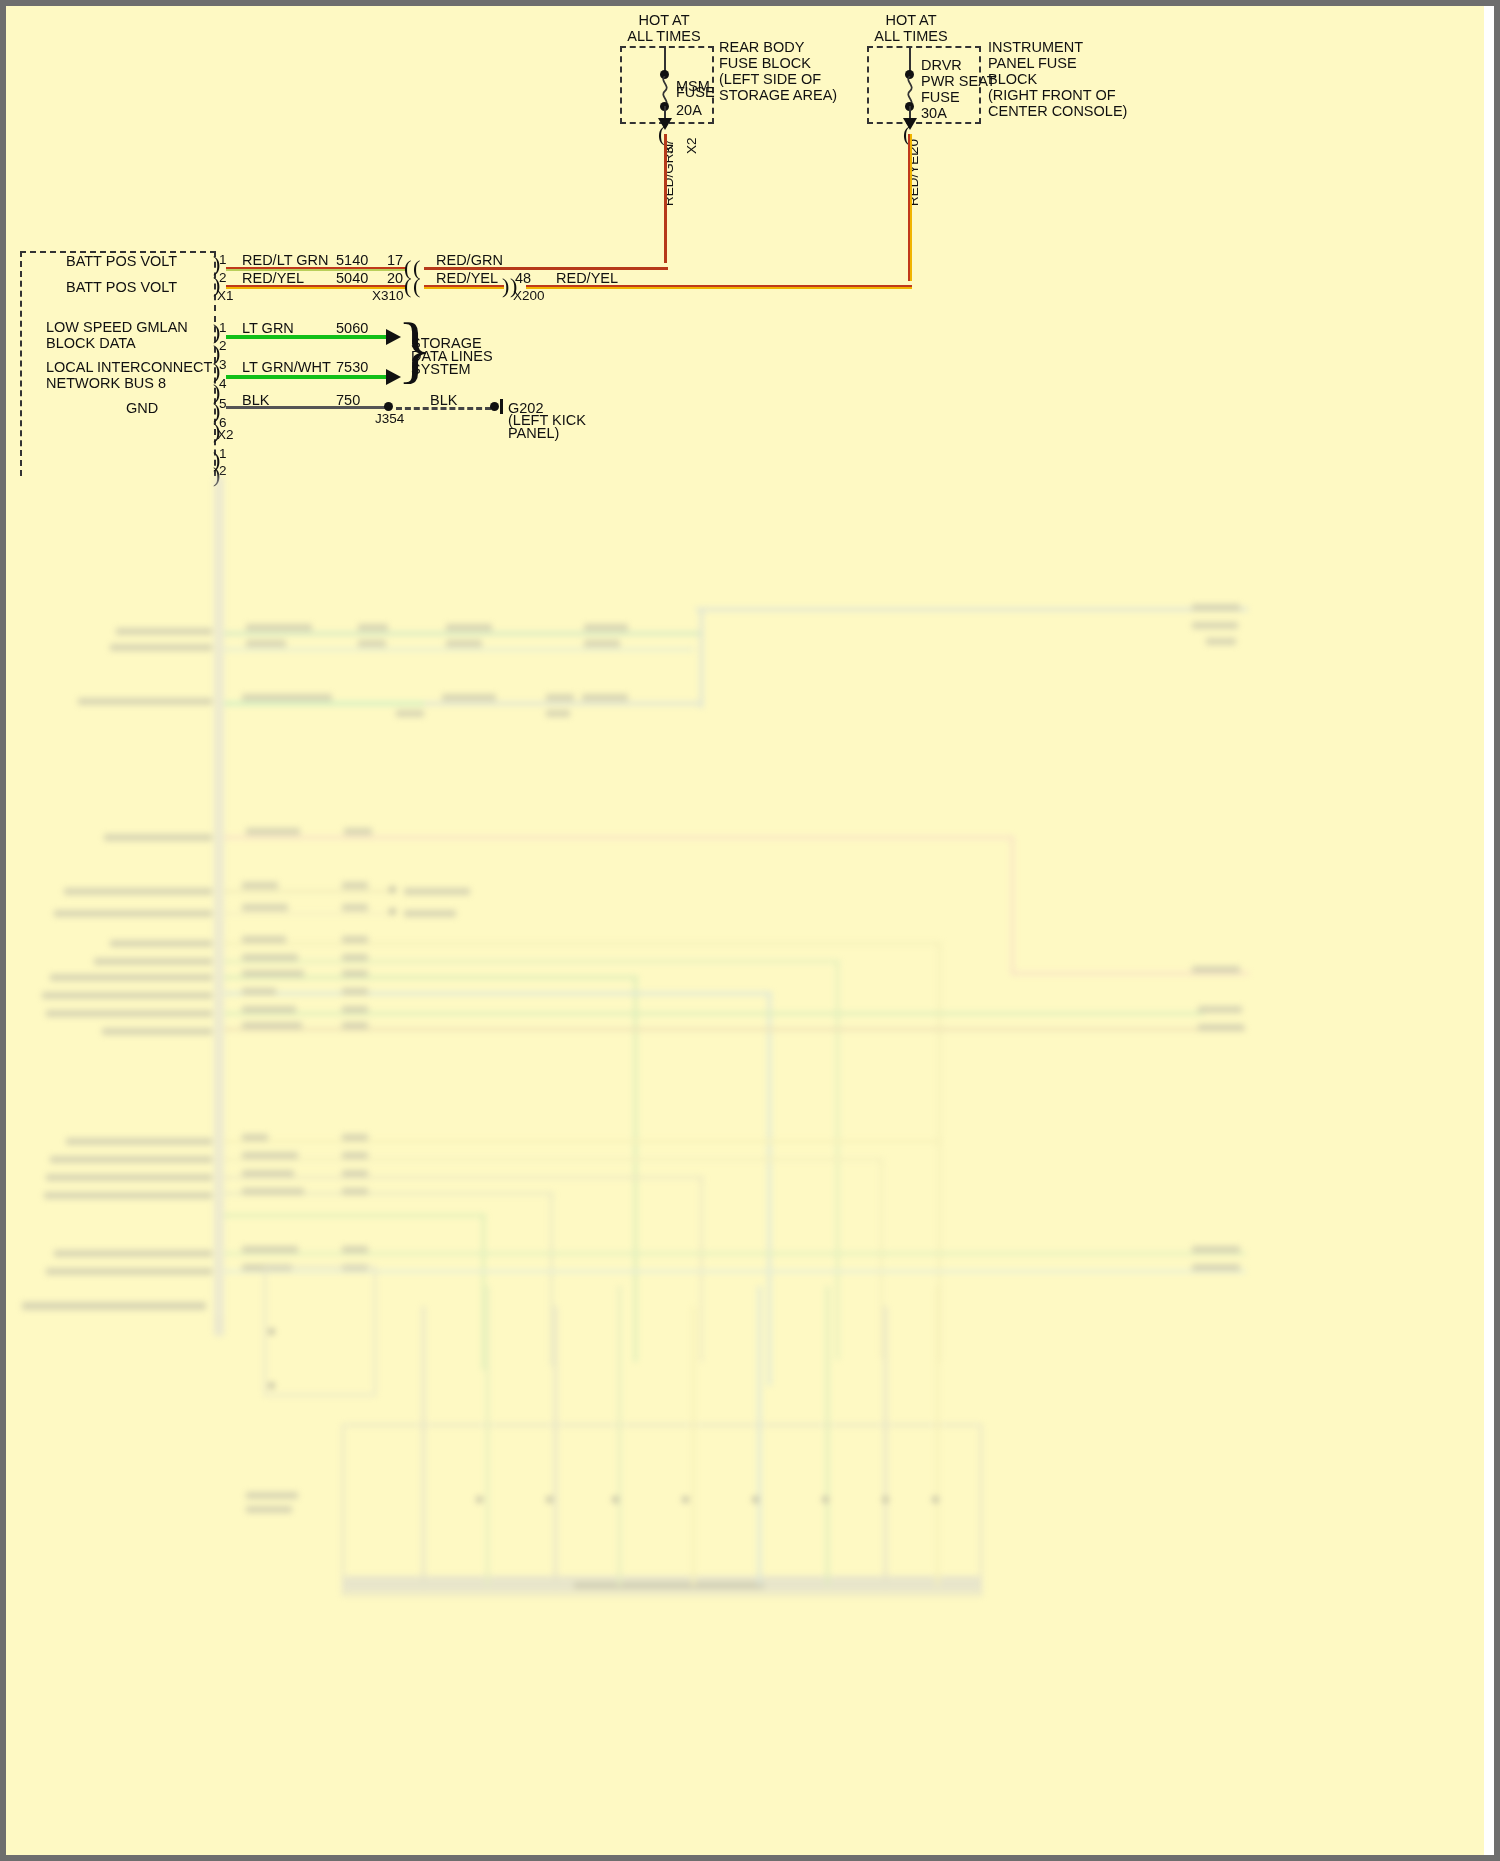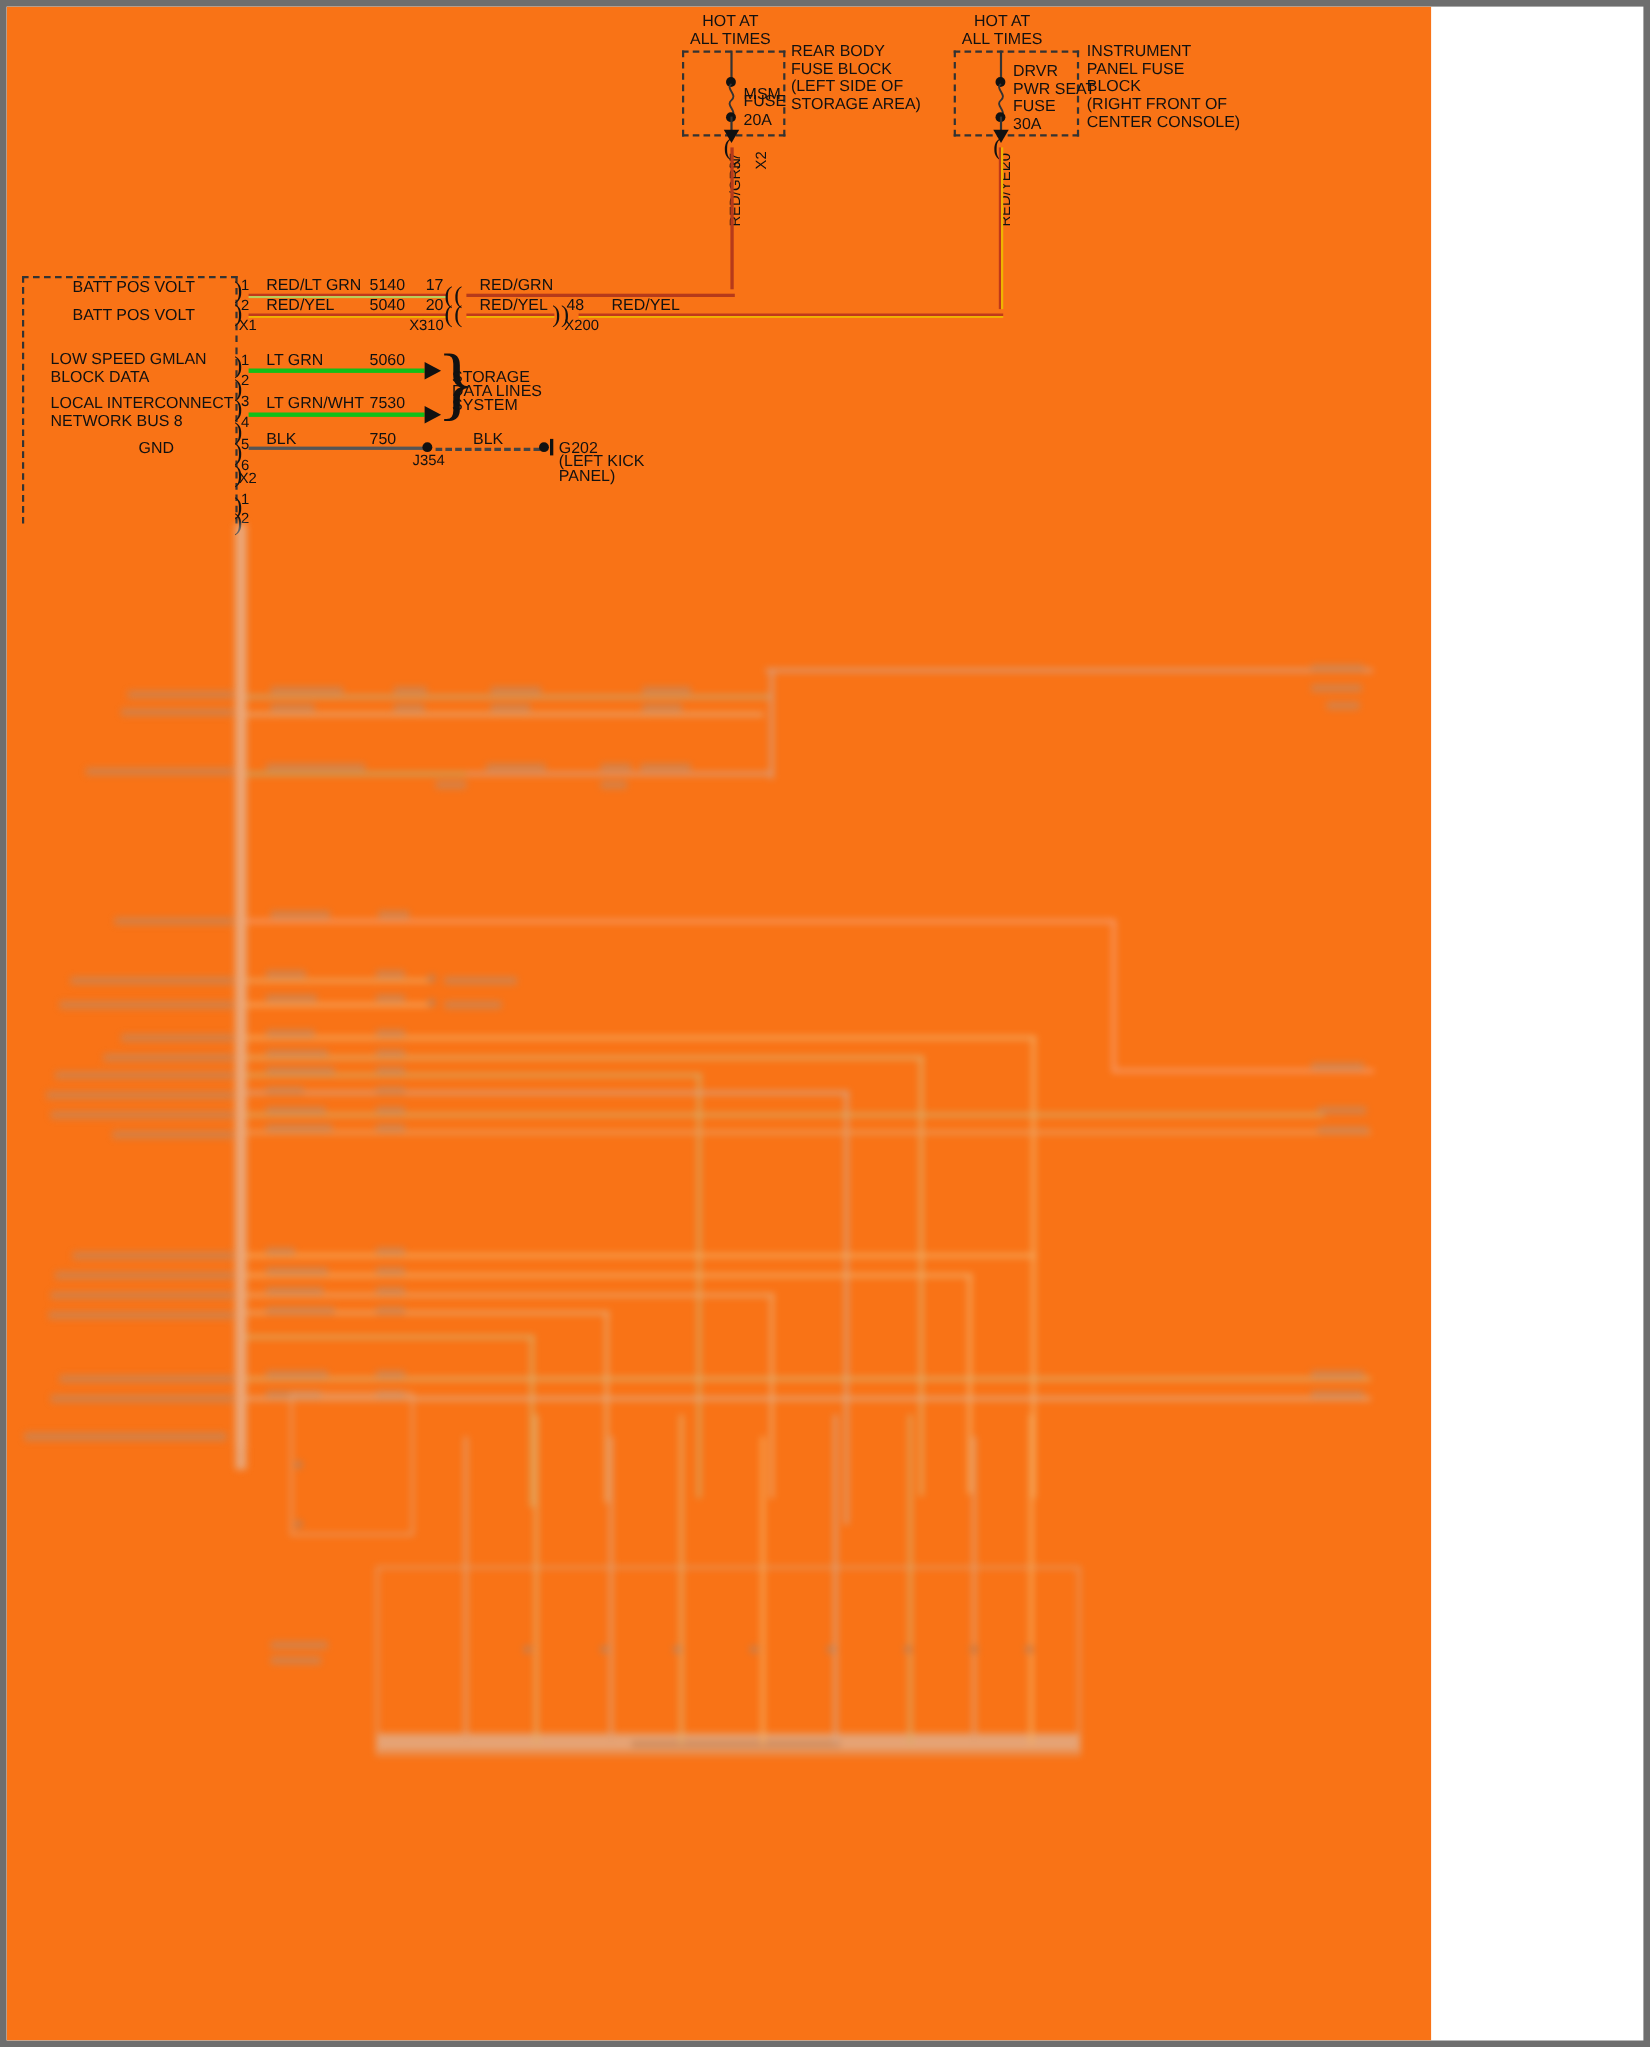--- a/index.html
+++ b/index.html
@@ -5,21 +5,21 @@
   html,body{margin:0;padding:0;background:#6e6e6e;}
   body{font-family:"Liberation Sans",sans-serif;}
   #page{
     position:relative;
     width:1500px;height:1861px;
     background:#ffffff;
     border:6px solid #6e6e6e;
     box-sizing:border-box;
     overflow:hidden;
   }
-  #sheet{position:absolute;left:0;top:0;width:1295px;height:1849px;background:#f97316;}
+  #sheet{position:absolute;left:0;top:0;width:1478px;height:1849px;background:#fef9c3;}
 
   .t{position:absolute;white-space:pre;color:#111;font-size:14.5px;line-height:16px;}
   .t.sm{font-size:13.5px;}
   .t.c{text-align:center;}
   .t.r{}
   .rot{transform-origin:0 0;transform:rotate(-90deg);}
   .hwire{position:absolute;height:2px;background:#444;}
   .vwire{position:absolute;width:2px;background:#444;}
 
   

